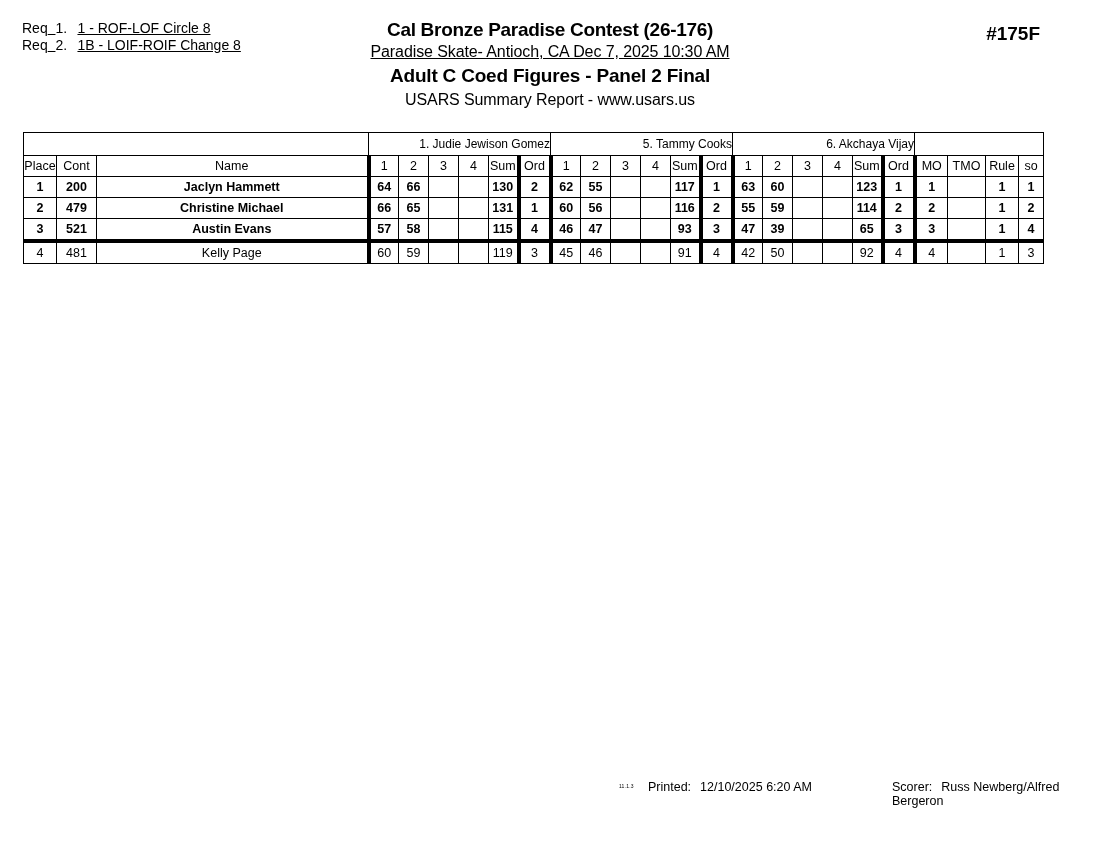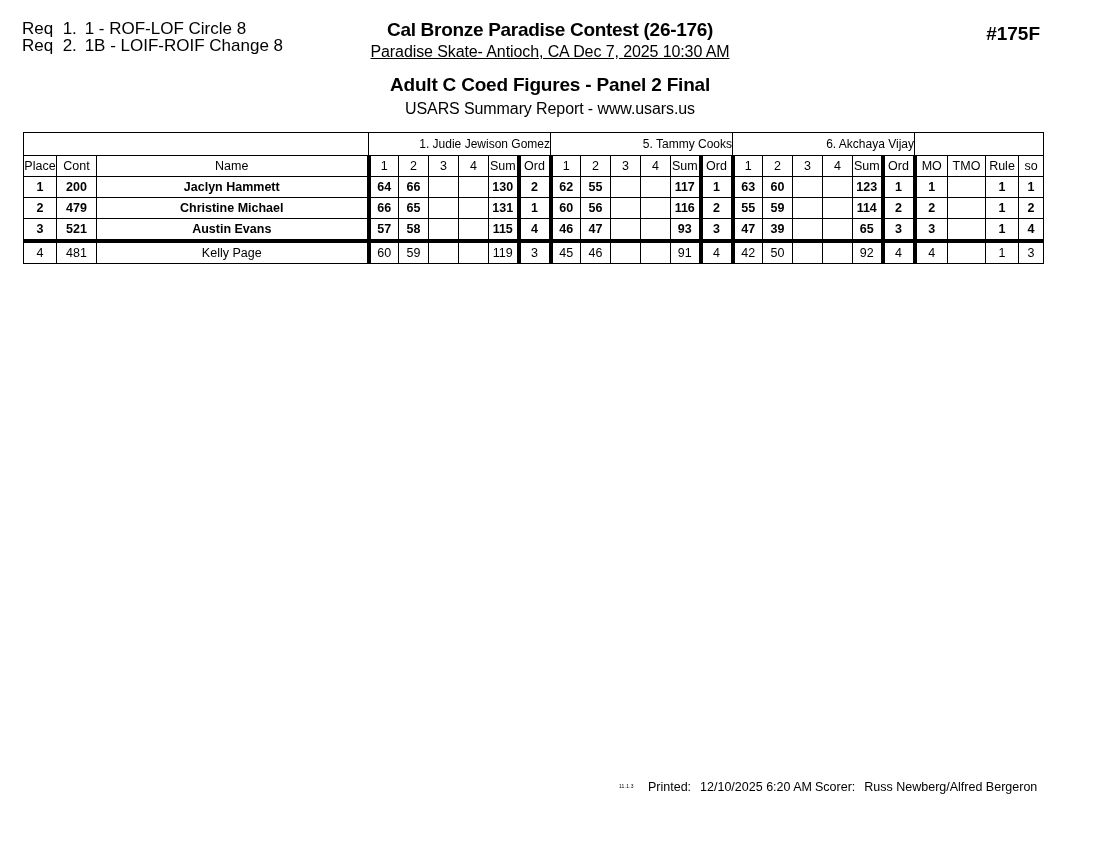--- a/index.html
+++ b/index.html
@@ -14,22 +14,23 @@
     font-family: "Liberation Sans", sans-serif;
     color: #000000;
     overflow: hidden;
   }
 
   
   #req-block {
     position: absolute;
     left: 22px;
     top: 20px;
-    font-size: 17px;
+    font-size: 14px;
     line-height: 17px;
+    text-decoration: underline;
   }
   .req-line { white-space: pre; }
   .req-label { display: inline-block; }
   .req-num { display: inline-block; width: 22px; }
 
   
   #title-block {
     position: absolute;
     left: 0;
     top: 18px;
@@ -46,21 +47,20 @@
     font-size: 16px;
     line-height: 22px;
     letter-spacing: -0.1px;
     text-decoration: underline;
   }
   #event-title {
     font-size: 19px;
     font-weight: bold;
     line-height: 25px;
     letter-spacing: -0.2px;
-    margin-top: 9px;
   }
   #report-line {
     font-size: 16px;
     line-height: 23px;
     letter-spacing: -0.1px;
   }
 
   
   #event-number {
     position: absolute;
@@ -141,21 +141,21 @@
     letter-spacing: 0.2px;
     color: #000;
   }
   #printed-text {
     position: absolute;
     left: 648px;
     top: 0px;
   }
   #scorer-text {
     position: absolute;
-    left: 815px;
+    left: 892px;
     top: 0px;
   }
   .sp { display: inline-block; width: 9px; }
 </style>
 </head>
 <body>
 
 <div id="req-block">
   <div class="req-line"><span class="req-label">Req</span>&nbsp;&nbsp;<span class="req-num">1.</span><span>1 - ROF-LOF Circle 8</span></div>
   <div class="req-line"><span class="req-label">Req</span>&nbsp;&nbsp;<span class="req-num">2.</span><span>1B - LOIF-ROIF Change 8</span></div>

